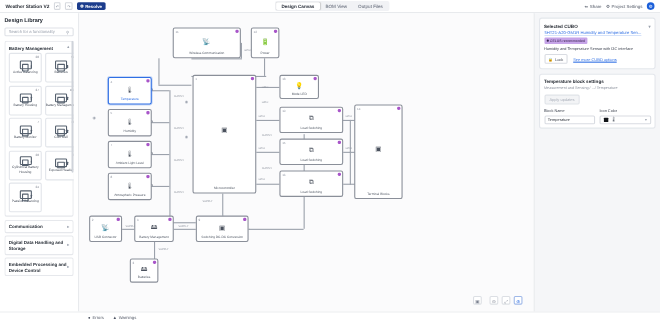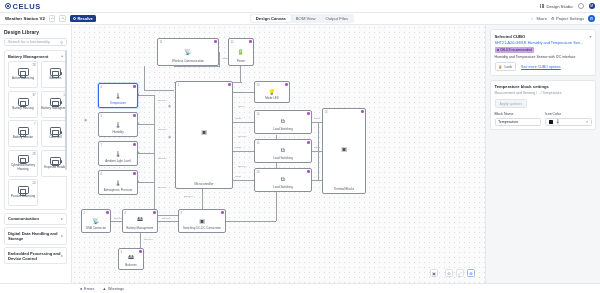--- a/index.html
+++ b/index.html
@@ -135,44 +135,20 @@
   .status { height:10px; flex:0 0 10px; background:#fff; border-top:1px solid #e6e8ec;
             display:flex; align-items:center; gap:8px; padding:0 6px; }
   .status .item { display:flex;align-items:center;gap:1.8px;font-size:3.8px;color:#4b5260;}
   .status-left-pad { width:66px; }
 </style>
 </head>
 <body>
 
 <div class="app">
 
-  <div class="topbar">
-    <div class="logo">
-      <div class="logo-mark"></div>
-      <div class="logo-text">CELUS</div>
-    </div>
-    <div class="topbar-right">
-      <div class="ds-link">
-        <span class="grid-icon">
-            <i></i>
-            <i></i>
-            <i></i>
-            <i></i>
-            <i></i>
-            <i></i>
-            <i></i>
-            <i></i>
-            <i></i>
-          </span>
-        <span>Design Studio</span>
-      </div>
-      <div class="circ"></div>
-      <div class="avatar">M</div>
-    </div>
-  </div>
 
   <div class="subbar" style="position:relative;">
     <div class="proj-name">Weather Station V2</div>
     <div class="ico-btn">↶</div>
     <div class="ico-btn">↷</div>
     <div class="btn-resolve">
       <span class="dot"></span>
       <span>Resolve</span>
     </div>
     <div class="tabs">

